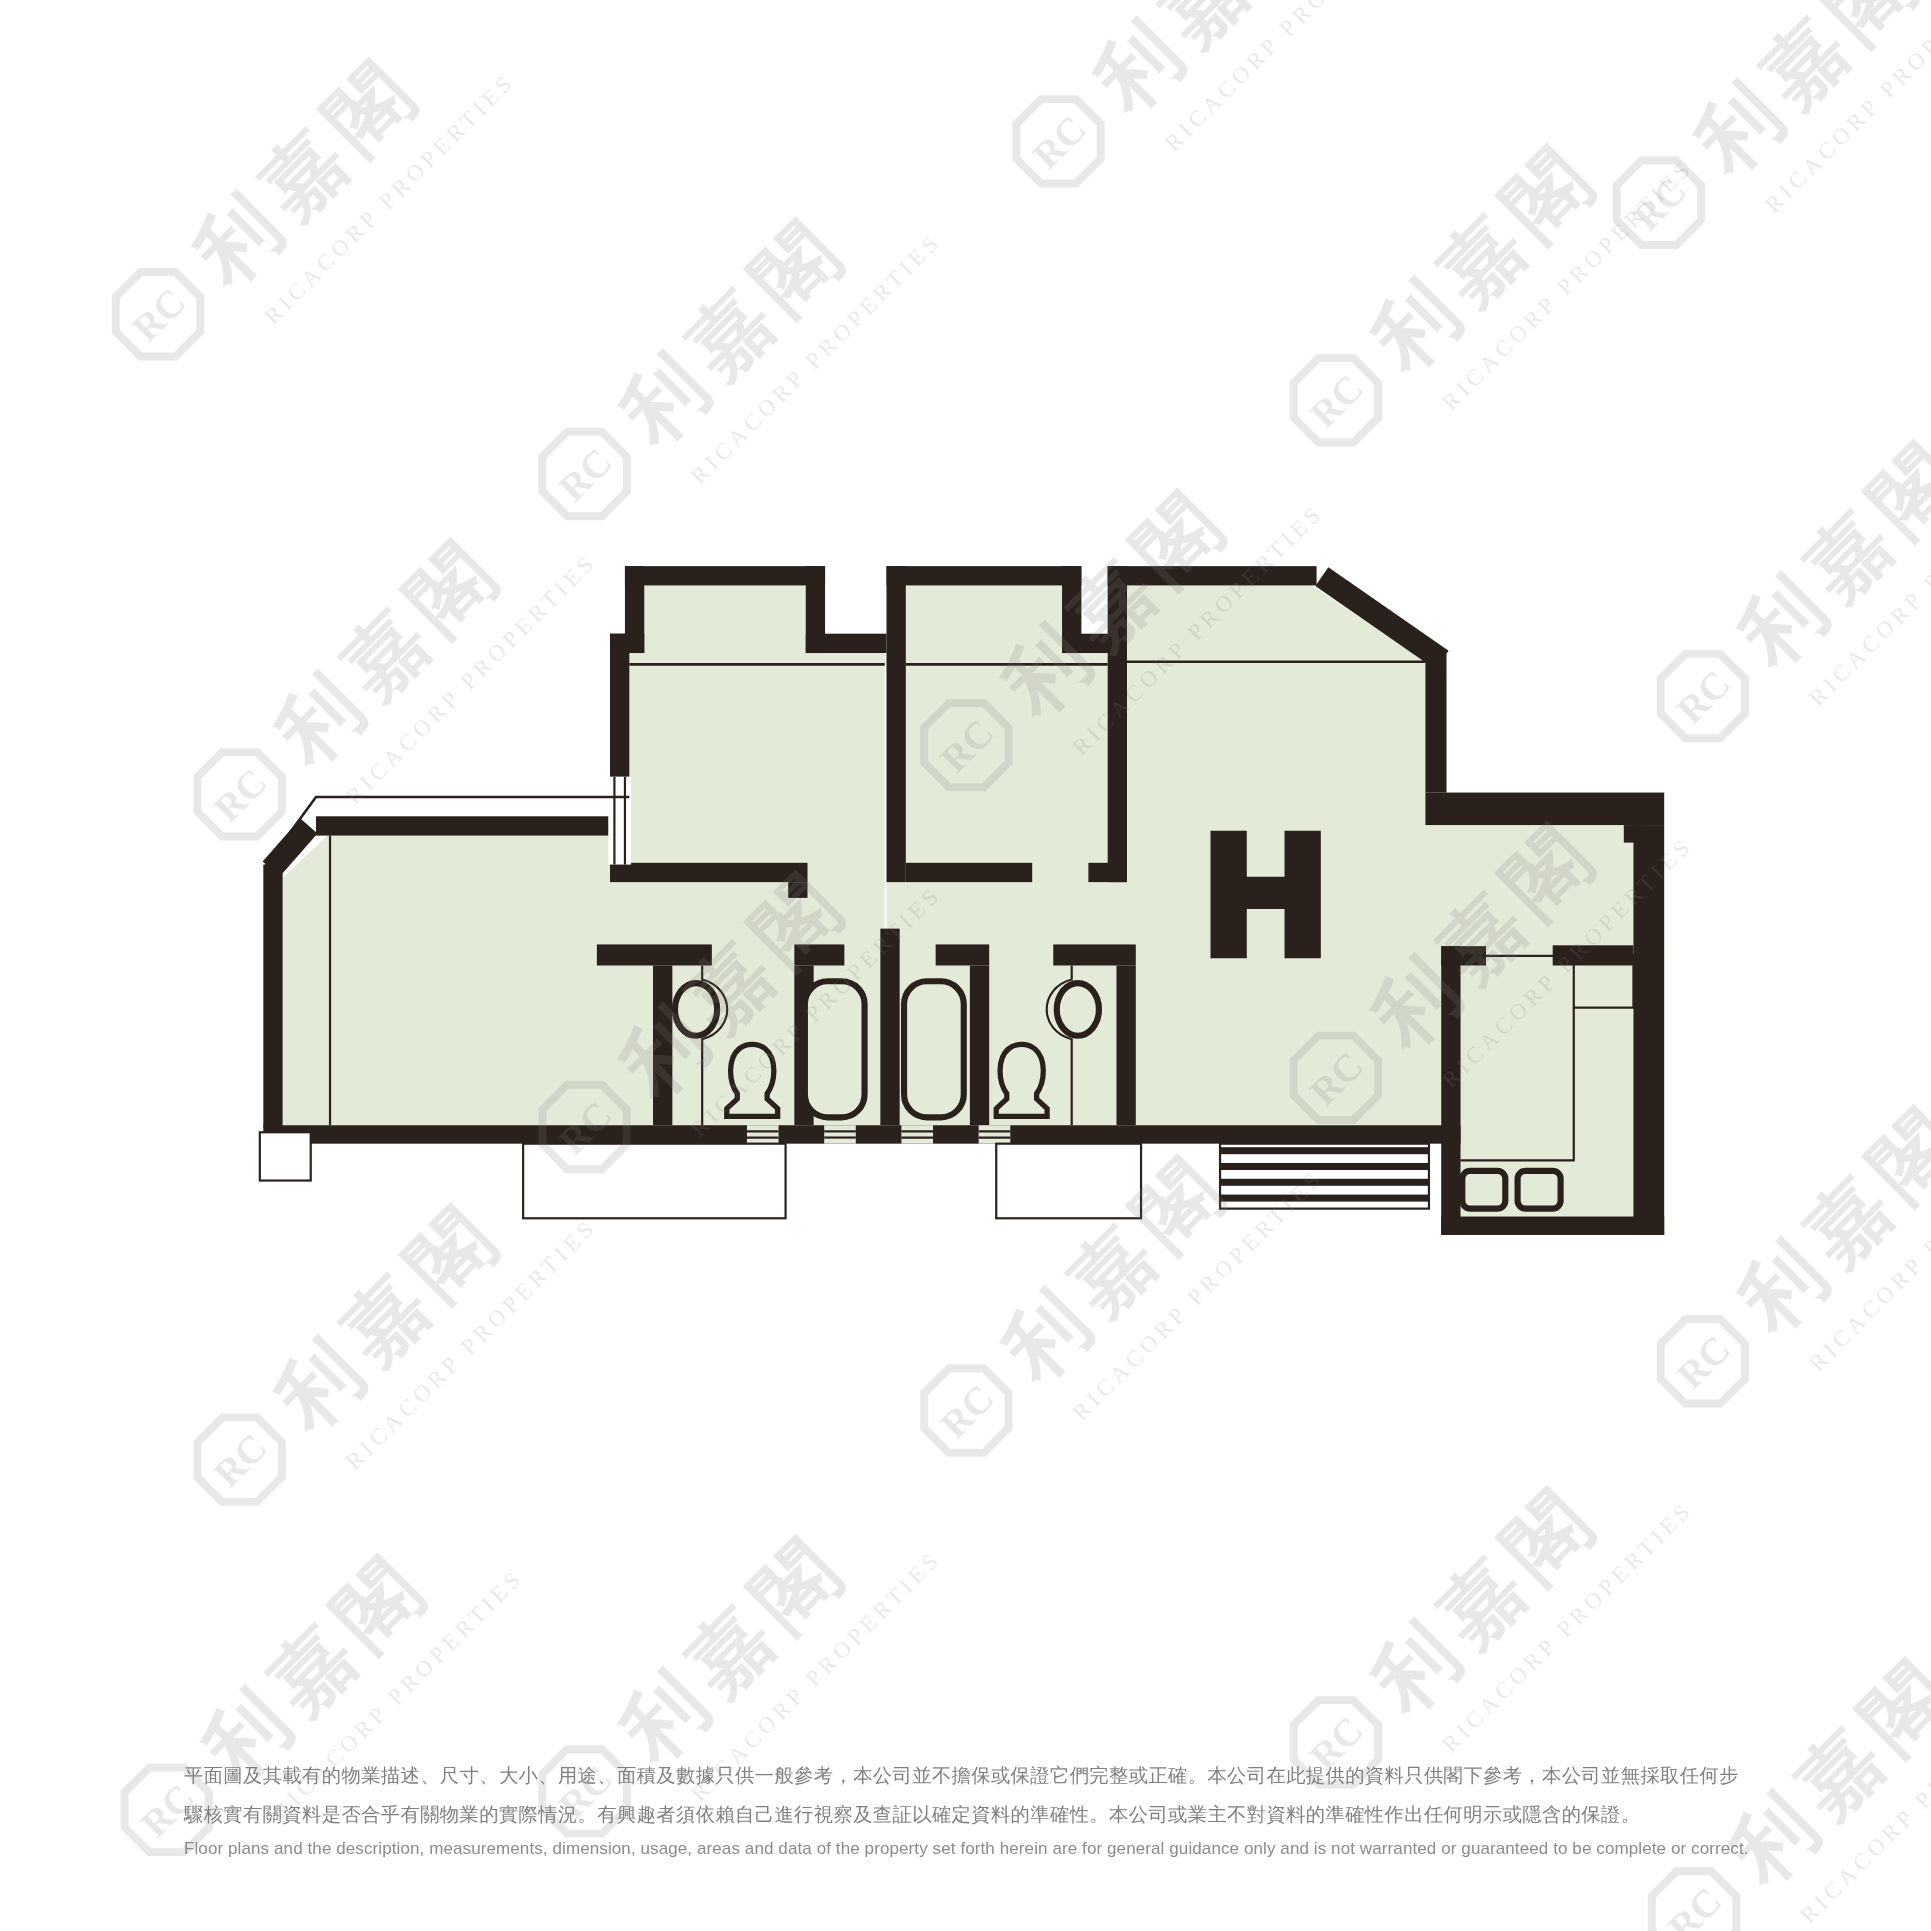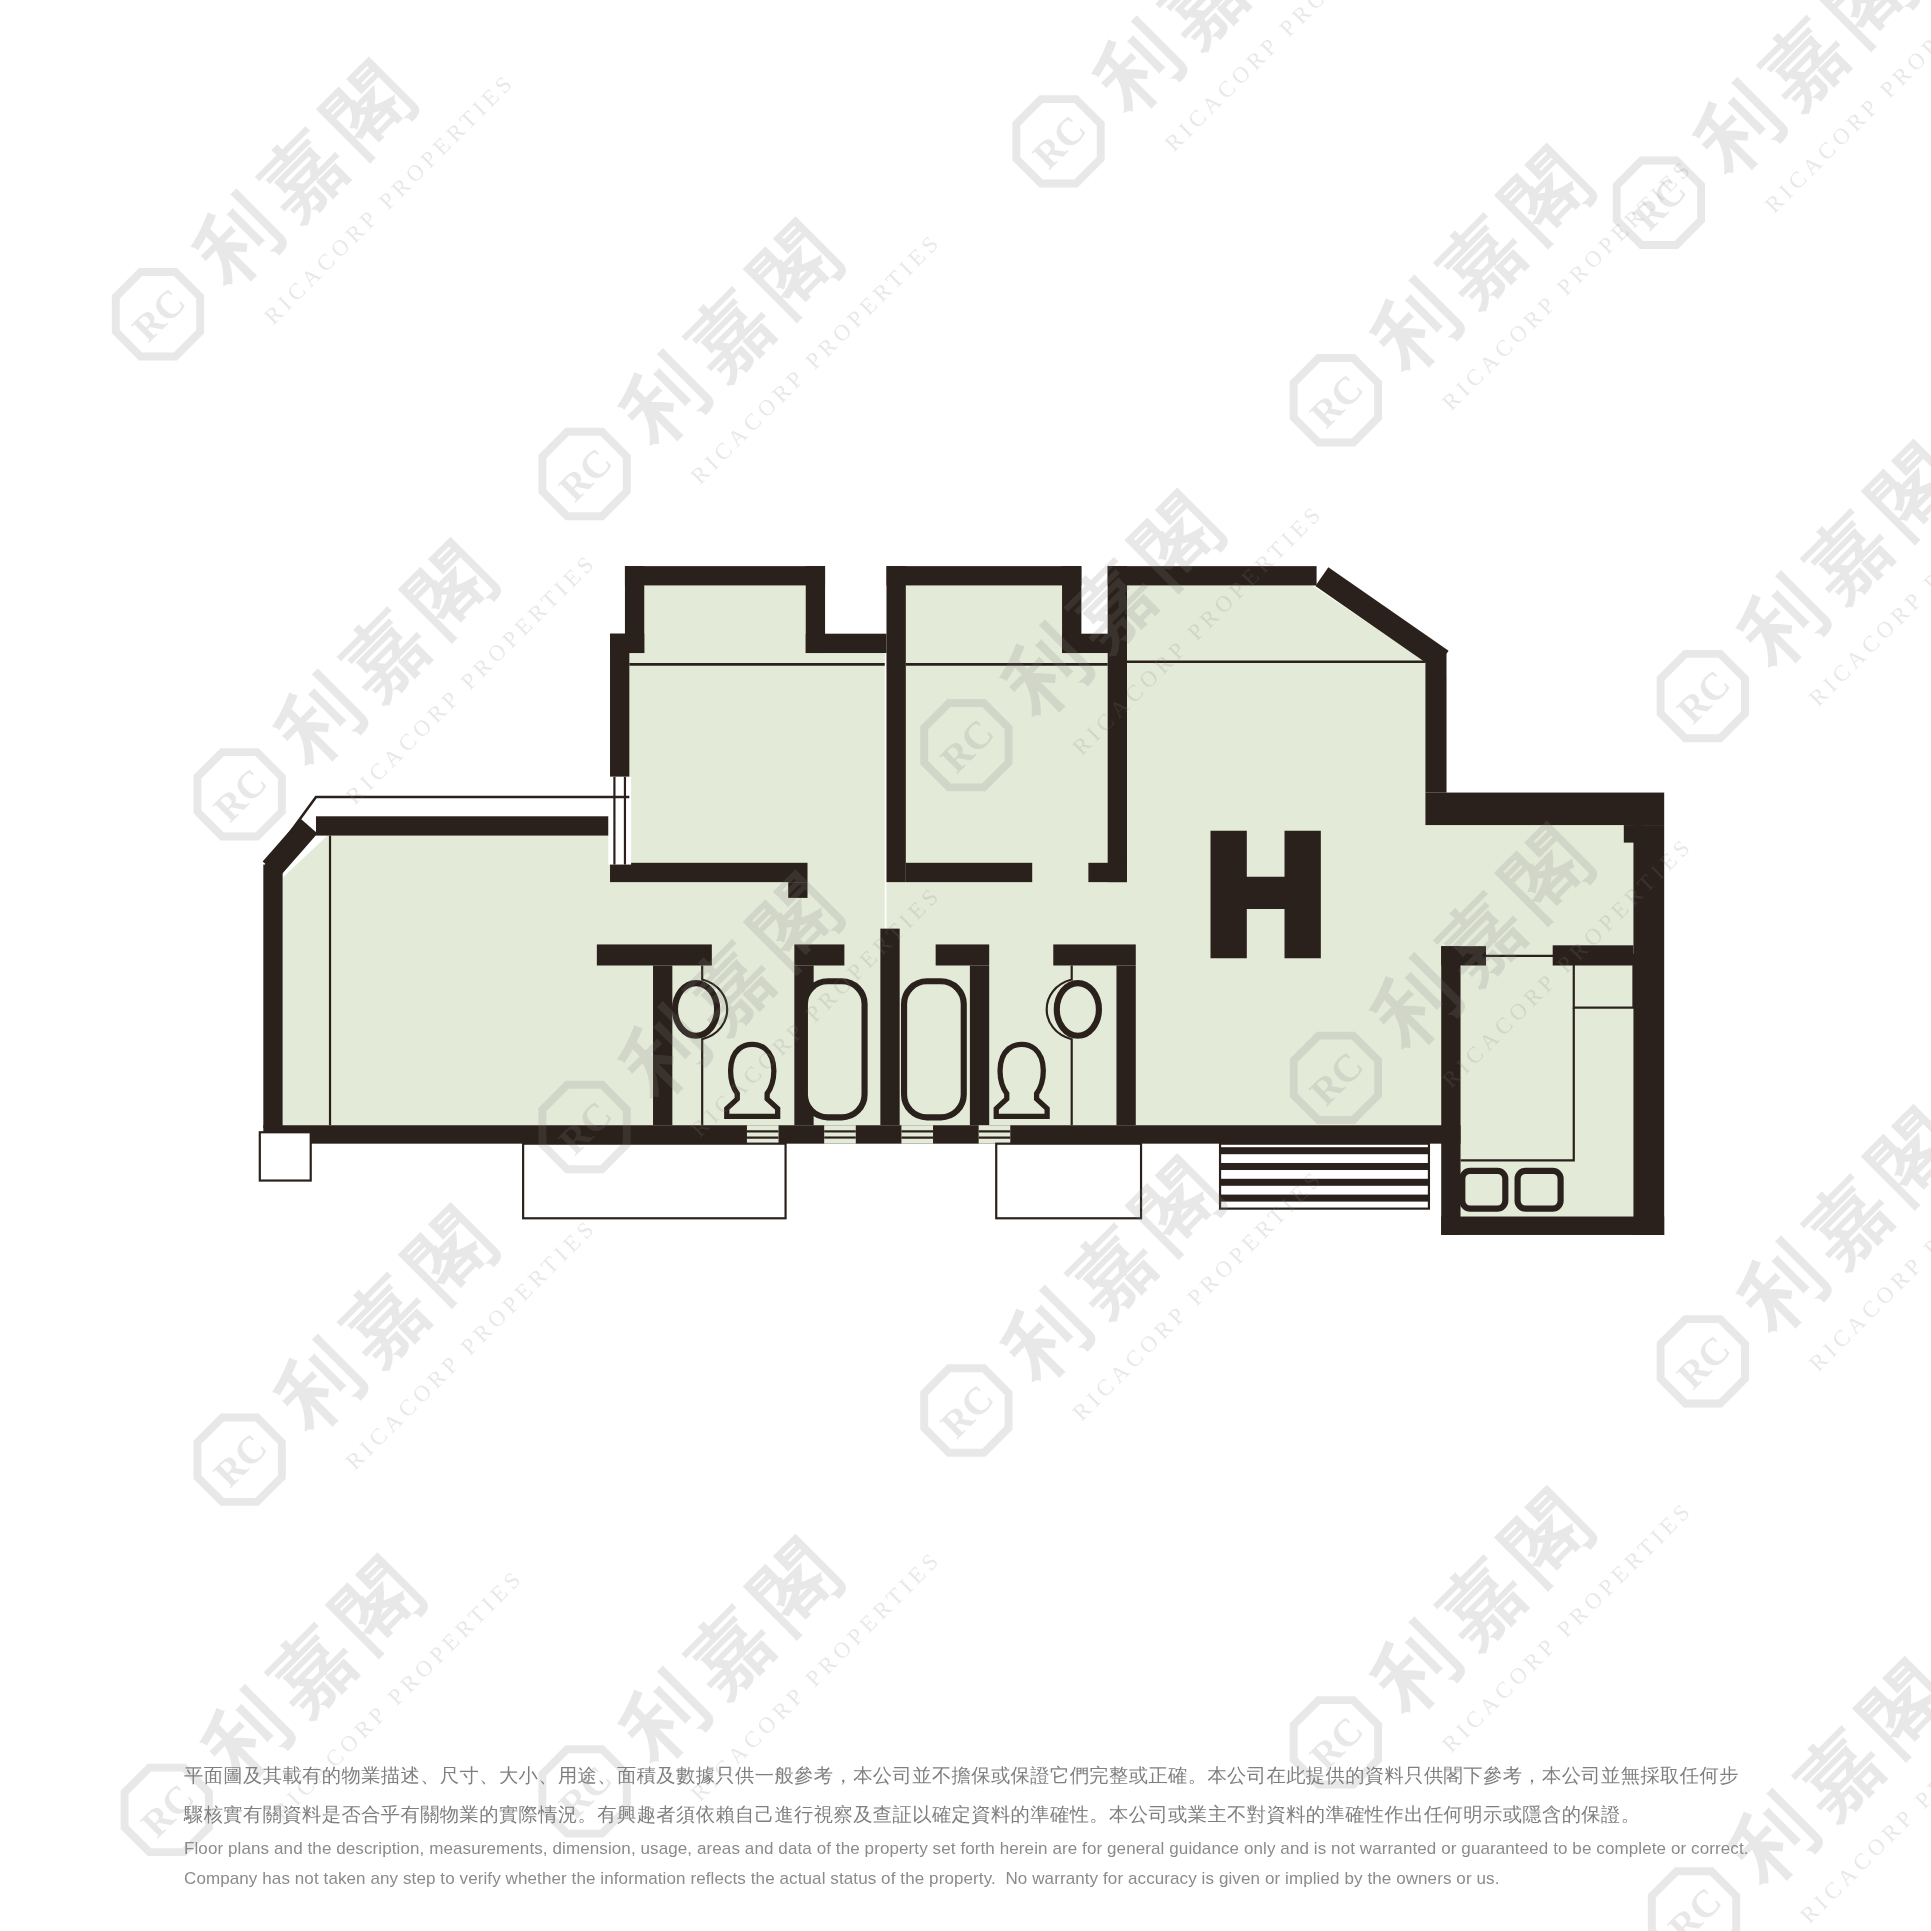--- a/index.html
+++ b/index.html
@@ -280,16 +280,15 @@
     </g>
   </svg>
 
 <div id="disclaimer">
   <div>
     <p class="disc-zh">平面圖及其載有的物業描述、尺寸、大小、用途、面積及數據只供一般參考，本公司並不擔保或保證它們完整或正確。本公司在此提供的資料只供閣下參考，本公司並無採取任何步</p>
     <p class="disc-zh">驟核實有關資料是否合乎有關物業的實際情況。有興趣者須依賴自己進行視察及查証以確定資料的準確性。本公司或業主不對資料的準確性作出任何明示或隱含的保證。</p>
   </div>
   <div class="disc-en-block">
     <p class="disc-en">Floor plans and the description, measurements, dimension, usage, areas and data of the property set forth herein are for general guidance only and is not warranted or guaranteed to be complete or correct.</p>
-    <p class="disc-en">Company has not taken any step to verify whether the information reflects the actual status of the property.  No warranty for accuracy is given or implied by the owners or us.</p>
   </div>
 </div>
 
 
 </body></html>

